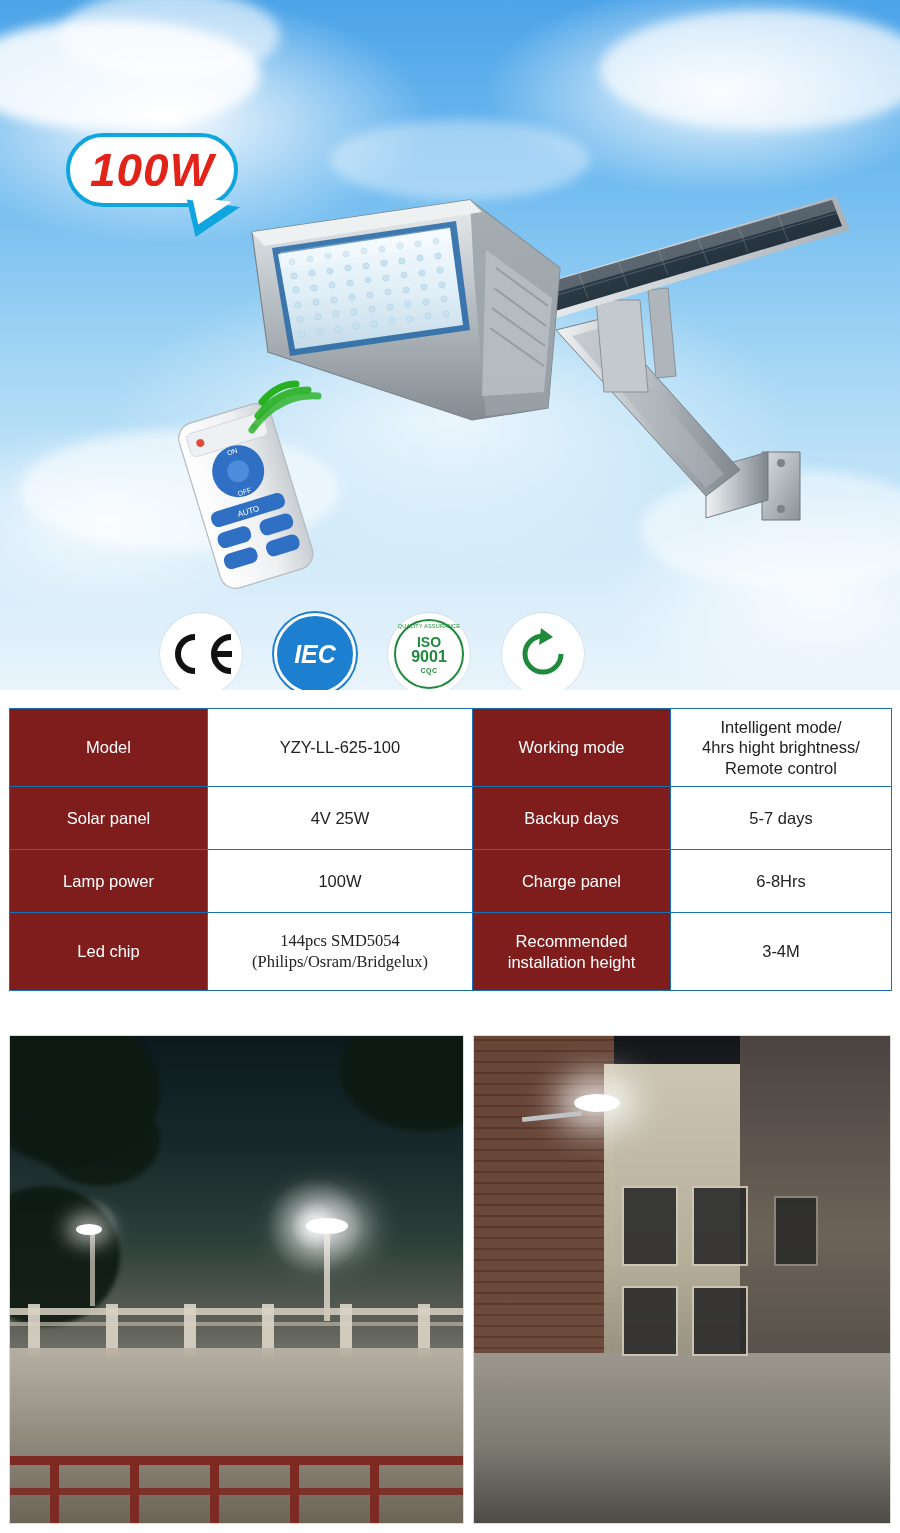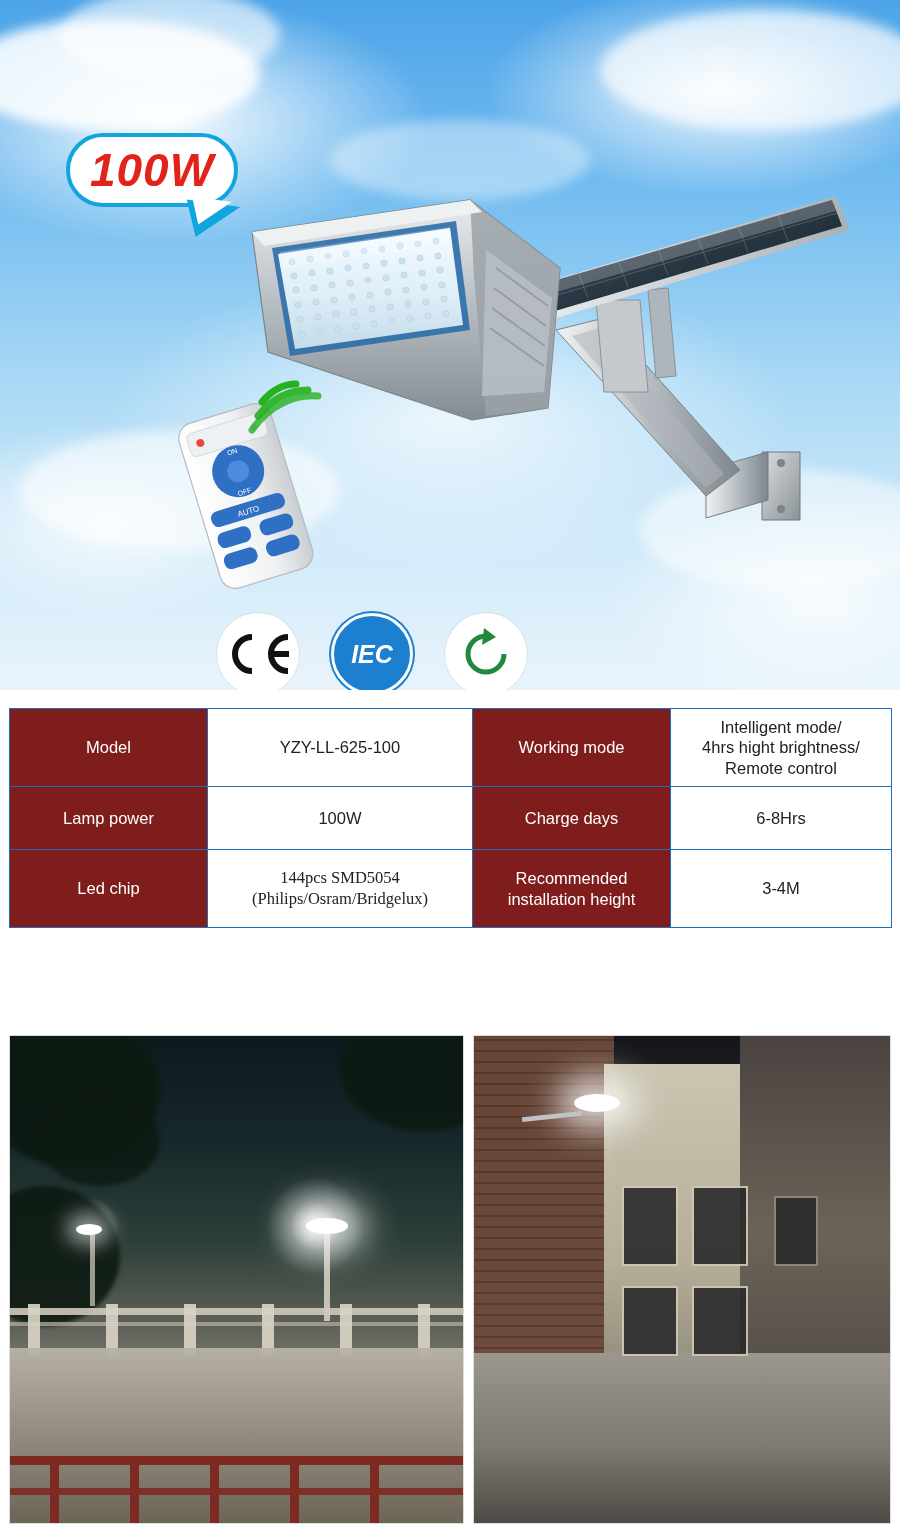--- a/index.html
+++ b/index.html
@@ -394,20 +394,28 @@
     <div class="cert ce">
       <svg width="72" height="46" viewBox="0 0 72 46">
         <path d="M30 6 A17 17 0 1 0 30 40" fill="none" stroke="#111" stroke-width="6"></path>
         <path d="M66 6 A17 17 0 1 0 66 40" fill="none" stroke="#111" stroke-width="6"></path>
         <rect x="49" y="20" width="18" height="6" fill="#111"></rect>
       </svg>
     </div>
     <div class="cert iec">
       <span>IEC</span>
     </div>
+    <div class="cert iso">
+      <div class="iso-top">QUALITY ASSURANCE</div>
+      <div class="iso-ring">
+        <div class="t1">ISO</div>
+        <div class="t2">9001</div>
+        <div class="t3">CQC</div>
+      </div>
+    </div>
     <div class="cert recycle">
       <svg width="56" height="56" viewBox="0 0 56 56">
         <path d="M46 28 A18 18 0 1 1 28 10" fill="none" stroke="#1f8a3c" stroke-width="5"></path>
         <polygon points="26,2 38,11 24,19" fill="#1f8a3c"></polygon>
       </svg>
     </div>
   </div>
 </div>
 
 <table class="spec">
@@ -420,23 +428,29 @@
   <tbody>
     <tr>
       <td class="k tall">Model</td>
       <td class="tall">YZY-LL-625-100</td>
       <td class="k tall">Working mode</td>
       <td class="tall small-line" style="white-space:pre-line;">Intelligent mode/
 4hrs hight brightness/
 Remote control</td>
     </tr>
     <tr>
+      <td class="k">Solar panel</td>
+      <td>4V 25W</td>
+      <td class="k">Backup days</td>
+      <td>5-7 days</td>
+    </tr>
+    <tr>
       <td class="k">Lamp power</td>
       <td>100W</td>
-      <td class="k">Charge days</td>
+      <td class="k">Charge panel</td>
       <td>6-8Hrs</td>
     </tr>
     <tr>
       <td class="k tall">Led chip</td>
       <td class="tall" style="white-space:pre-line;font-family:Liberation Serif, serif;">144pcs SMD5054
 (Philips/Osram/Bridgelux)</td>
       <td class="k tall" style="white-space:pre-line;">Recommended
 installation height</td>
       <td class="tall">3-4M</td>
     </tr>

